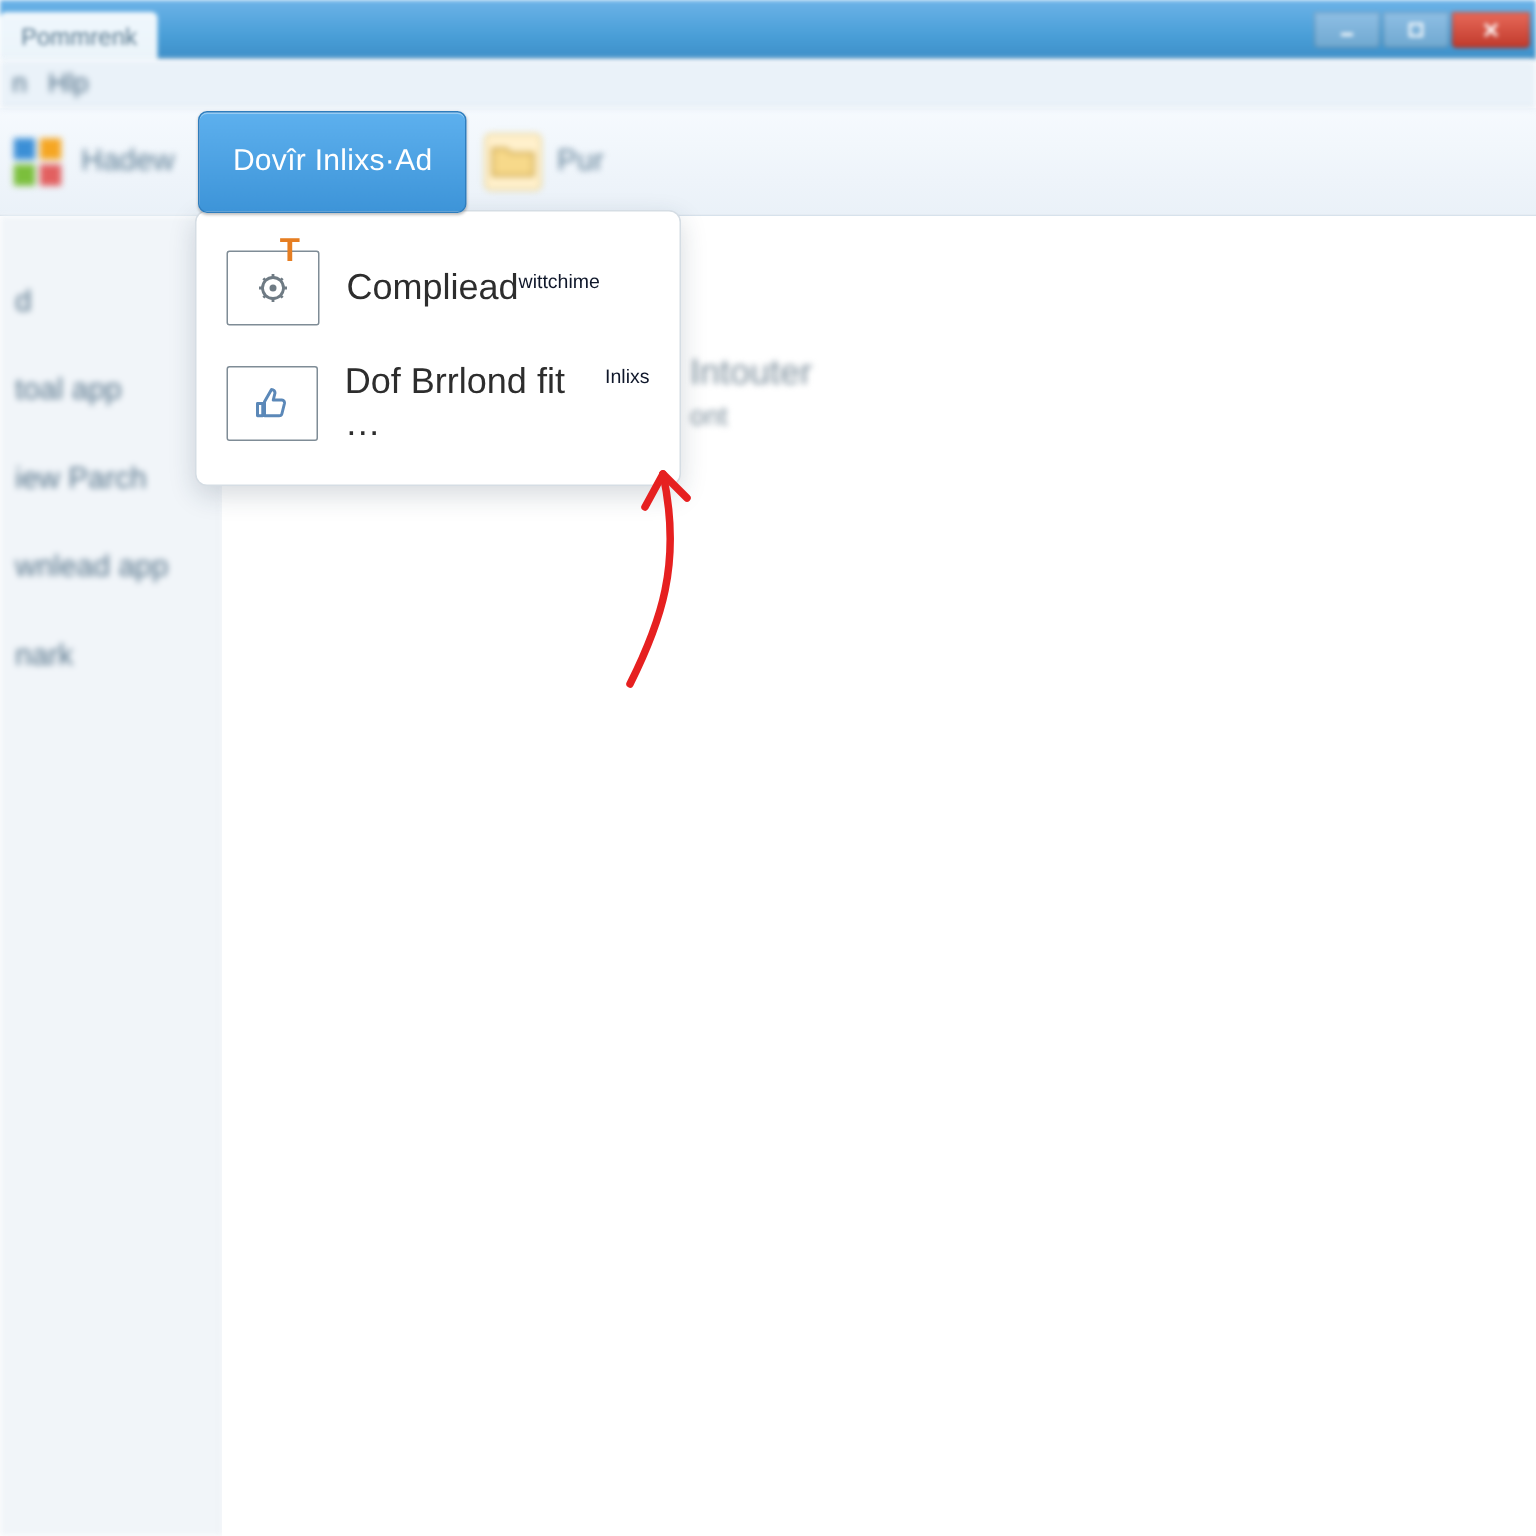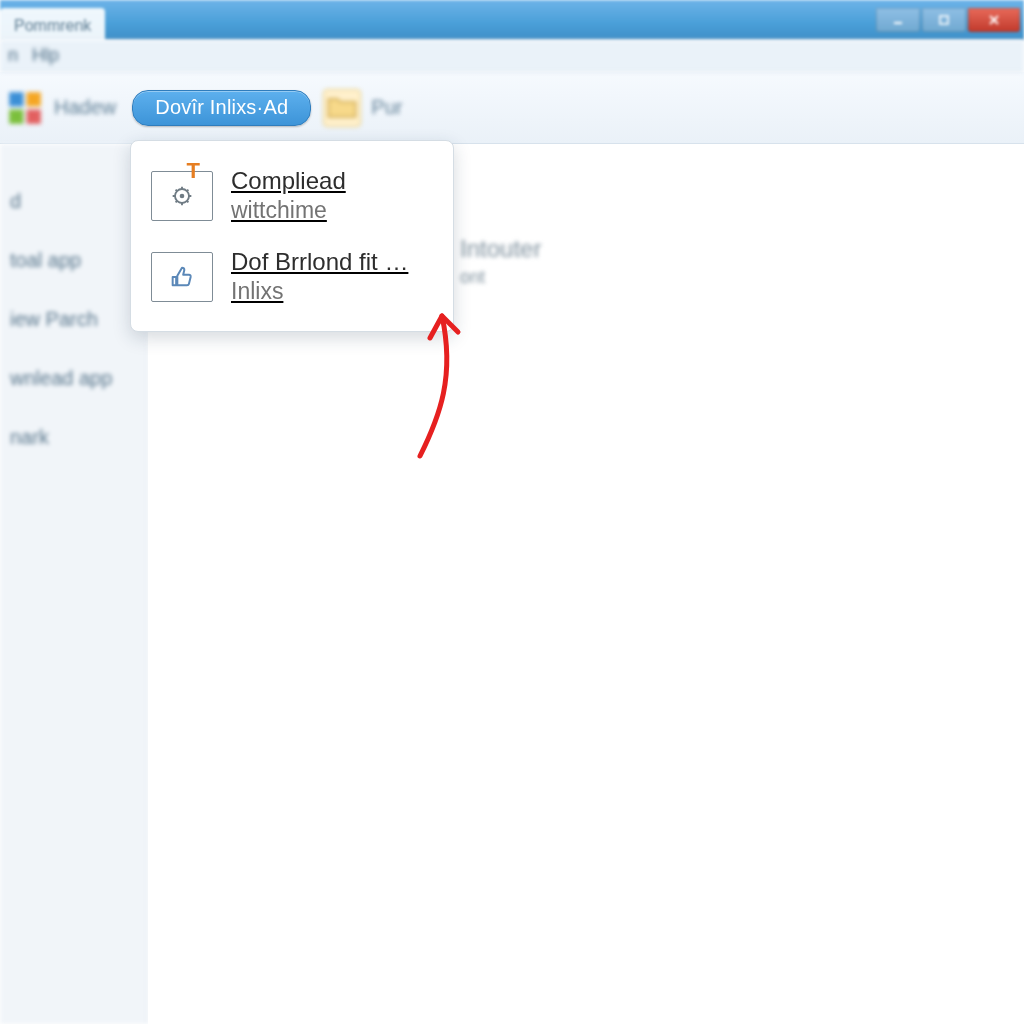--- a/index.html
+++ b/index.html
@@ -63,27 +63,27 @@
   .tool-group { display:flex; align-items:center; gap:10px; filter: blur(2px); }
   .tool-icon {
     width: 38px; height:38px; border-radius:4px;
     display:flex; align-items:center; justify-content:center;
     font-size: 24px;
   }
   .tool-label { font-size: 20px; color:#5f7f96; }
 
   .primary-btn {
     position: relative;
-    height: 36px;
+    height: 68px;
     padding: 0 22px;
     background: linear-gradient(#5db0ee,#3d94d8);
     color:#fff;
     font-size: 20px;
     border: 1px solid #2f7dbd;
-    border-radius: 16px;
+    border-radius: 6px;
     display:flex; align-items:center; justify-content:center;
     box-shadow: 0 1px 2px rgba(0,0,0,0.25), inset 0 1px 0 rgba(255,255,255,0.35);
     margin-left: 4px;
     z-index: 30;
   }
   .primary-btn span { letter-spacing: 0.2px; }
 
   
   .content { display:flex; height: calc(1024px - 40px - 32px - 72px); }
   .sidebar {
@@ -128,23 +128,23 @@
     border-radius: 2px;
     background: #fff;
     display:flex; align-items:center; justify-content:center;
     position: relative;
   }
   .dd-icon svg { width: 28px; height: 28px; }
   .dd-icon .badge {
     position:absolute; top:-14px; right:12px;
     font-weight: bold; font-size: 22px; color:#e67e22;
   }
-  .dd-text { display:flex; flex-direction:column;text-decoration:underline; }
+  .dd-text { display:flex; flex-direction:row; }
   .dd-title { font-size: 24px; color:#2d2d2d; }
-  .dd-sub   { font-size: 23px; color:#737373; margin-top:2px; }
+  .dd-sub   { font-size: 13px; color:#0f172a; margin-top:2px; }
 
   
   .arrow {
     position:absolute;
     left: 400px; top: 286px;
     width: 80px; height: 180px;
     z-index: 25;
     pointer-events:none;
   }
   .arrow svg { overflow: visible; }

